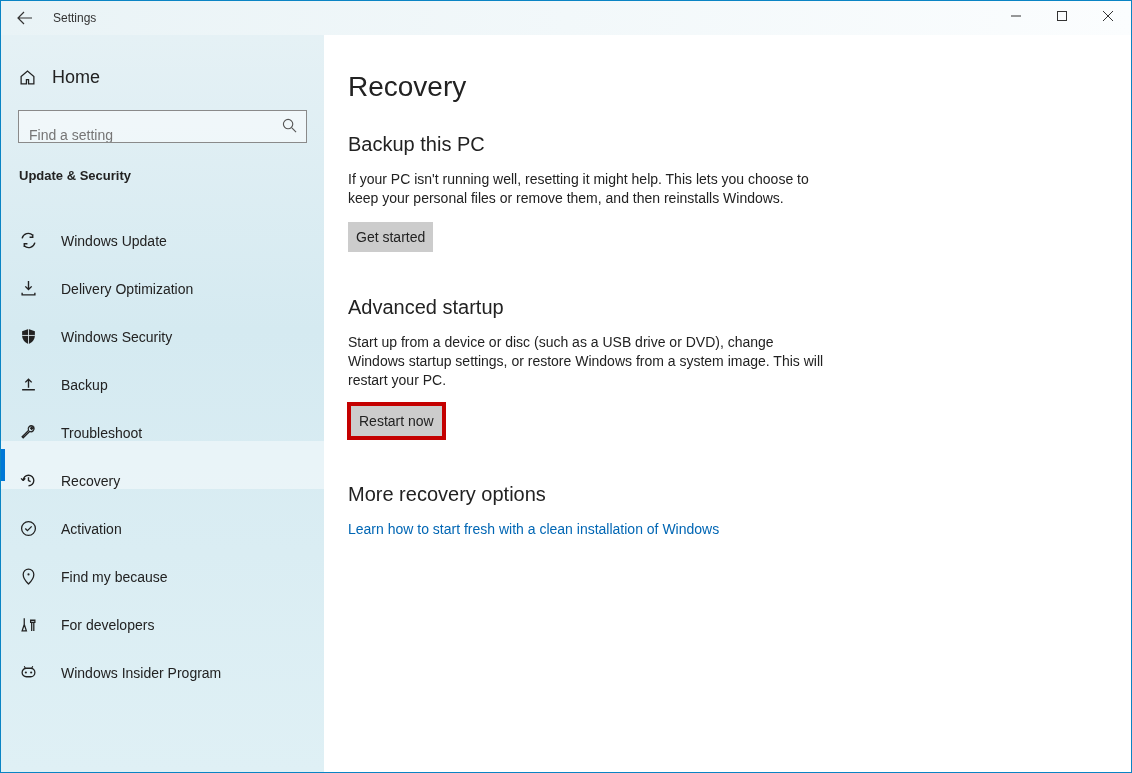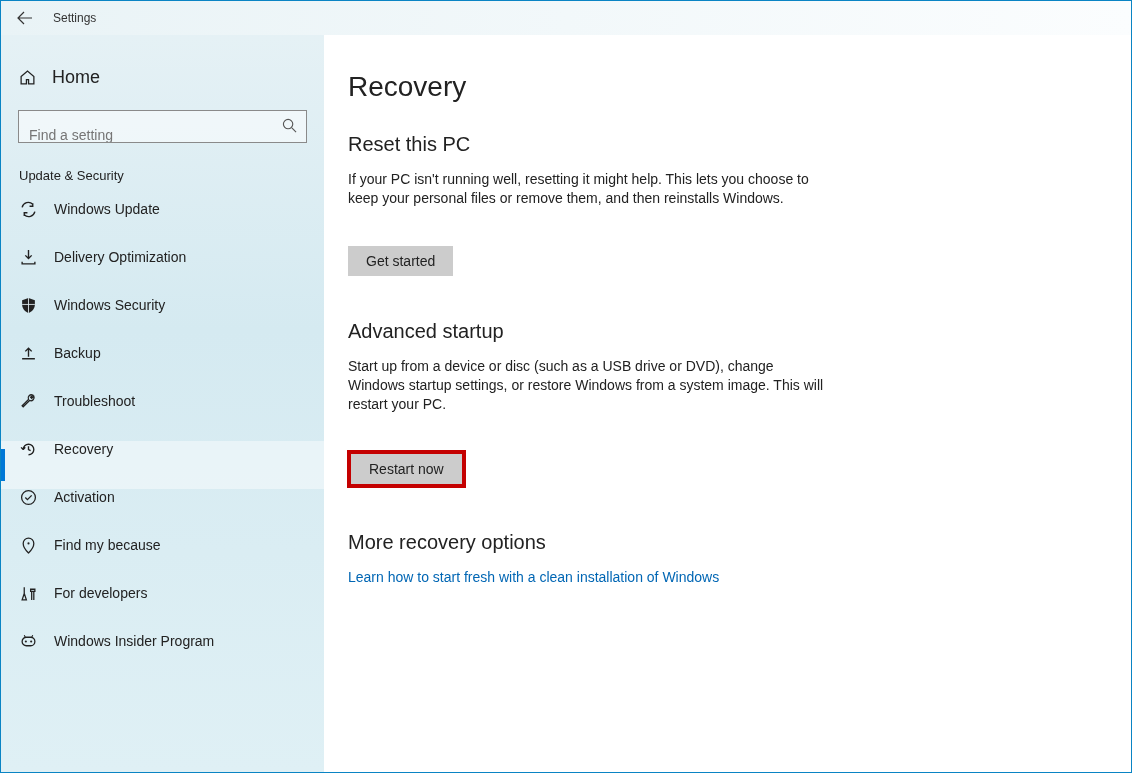--- a/index.html
+++ b/index.html
@@ -1,40 +1,40 @@
 <!DOCTYPE html>
 <html><head>
 <meta charset="utf-8">
 <style>
 * { margin: 0; padding: 0; box-sizing: border-box; font-family: "Segoe UI", Arial, sans-serif; }
 body { width: 1132px; height: 773px; overflow: hidden; background: #fff; border: 1px solid #0a84c4; display: flex; flex-direction: column; }
-.titlebar { height: 34px; display: flex; align-items: flex-start; justify-content: space-between; background: linear-gradient(to right, #e9f3f6, #fbfdfe); flex-direction: column; }
+.titlebar { height: 34px; display: flex; align-items: flex-start; justify-content: space-between; background: linear-gradient(to right, #e9f3f6, #fbfdfe); }
 .titlebar-left { display: flex; align-items: center; height: 34px; }
 .back-btn { width: 48px; height: 34px; display: flex; align-items: center; justify-content: center; color: #333; }
 .app-title { font-size: 12px; color: #333; margin-left: 4px; }
 .window-controls { display: flex; }
 .win-ctrl { width: 46px; height: 30px; display: flex; align-items: center; justify-content: center; color: #333; }
 .content { flex: 1; display: flex; overflow: hidden; }
 .sidebar { width: 323px; background: linear-gradient(180deg, #e5f1f5 0%, #d5eaf1 40%, #dff0f5 100%); padding-top: 24px; display: flex; flex-direction: column; }
 .sidebar-home { display: flex; align-items: center; gap: 16px; padding: 8px 18px; font-size: 18px; color: #222; margin-bottom: 14px; }
 .search-wrap { margin: 0 17px 24px 17px; position: relative; }
 .search-input { width: 100%; height: 33px; border: 1px solid #8a8a8a; background: rgba(255,255,255,0.5); padding: 16px 34px 0 10px; font-size: 14px; color: #666; }
 .search-icon { position: absolute; right: 10px; top: 8px; color: #555; }
-.category-title { font-size: 13px; font-weight: 400; color: #222; padding: 0 18px 18px 18px; }
+.category-title { font-size: 13px; font-weight: 700; color: #222; padding: 0 18px 18px 18px; }
 .sidebar-list { list-style: none; }
-.sidebar-item { display: flex; align-items: flex-start; gap: 17px; height: 48px; padding: 0 18px; font-size: 14px; color: #222; cursor: default; position: relative; }
+.sidebar-item { display: flex; align-items: flex-end; gap: 24px; height: 48px; padding: 0 18px; font-size: 14px; color: #222; cursor: default; position: relative; }
 .sidebar-item.selected { background: rgba(255,255,255,0.45); }
 .sidebar-item.selected::before { content: ""; position: absolute; left: 0; top: 8px; bottom: 8px; width: 4px; background: #0078d7; }
 .sidebar-item .icon { width: 18px; display: flex; justify-content: center; color: #222; }
 .main { flex: 1; padding: 36px 24px 0 24px; overflow: auto; }
 .page-title { font-size: 28px; font-weight: 500; color: #222; margin-bottom: 30px; }
 .section { margin-bottom: 44px; max-width: 480px; }
 .section h2 { font-size: 20px; font-weight: 500; color: #222; margin-bottom: 14px; }
 .section p.desc { font-size: 14px; color: #222; line-height: 1.35; margin-bottom: 14px; }
-.btn { display: inline-block; background: #ccc; border: none; padding: 7px 18px; font-size: 14px; color: #222; margin-top: 24px; }
+.btn { display: inline-block; background: #ccc; border: none; padding: 7px 8px; font-size: 14px; color: #222; }
 .btn.disabled { background: #ddd; color: #888; }
 .btn.highlight { border: 3px solid #c40000; outline: 1px solid #c40000; }
 .link { font-size: 14px; color: #0066b4; text-decoration: none; display: inline-block; }
 svg { display: block; }
 </style>
 </head>
 <body>
 
 <div class="titlebar">
   <div class="titlebar-left">
@@ -173,21 +173,21 @@
           </span>
         <span>Windows Insider Program</span>
       </li>
     </ul>
   </div>
 
   <div class="main">
     <h1 class="page-title">Recovery</h1>
 
     <div class="section">
-      <h2>Reset this PC</h2>
+      <h2>Backup this PC</h2>
       <p class="desc">If your PC isn't running well, resetting it might help. This lets you choose to keep your personal files or remove them, and then reinstalls Windows.</p>
       <button class="btn">Get started</button>
     </div>
 
 
     <div class="section">
       <h2>Advanced startup</h2>
       <p class="desc">Start up from a device or disc (such as a USB drive or DVD), change Windows startup settings, or restore Windows from a system image. This will restart your PC.</p>
       <button class="btn highlight">Restart now</button>
     </div>

